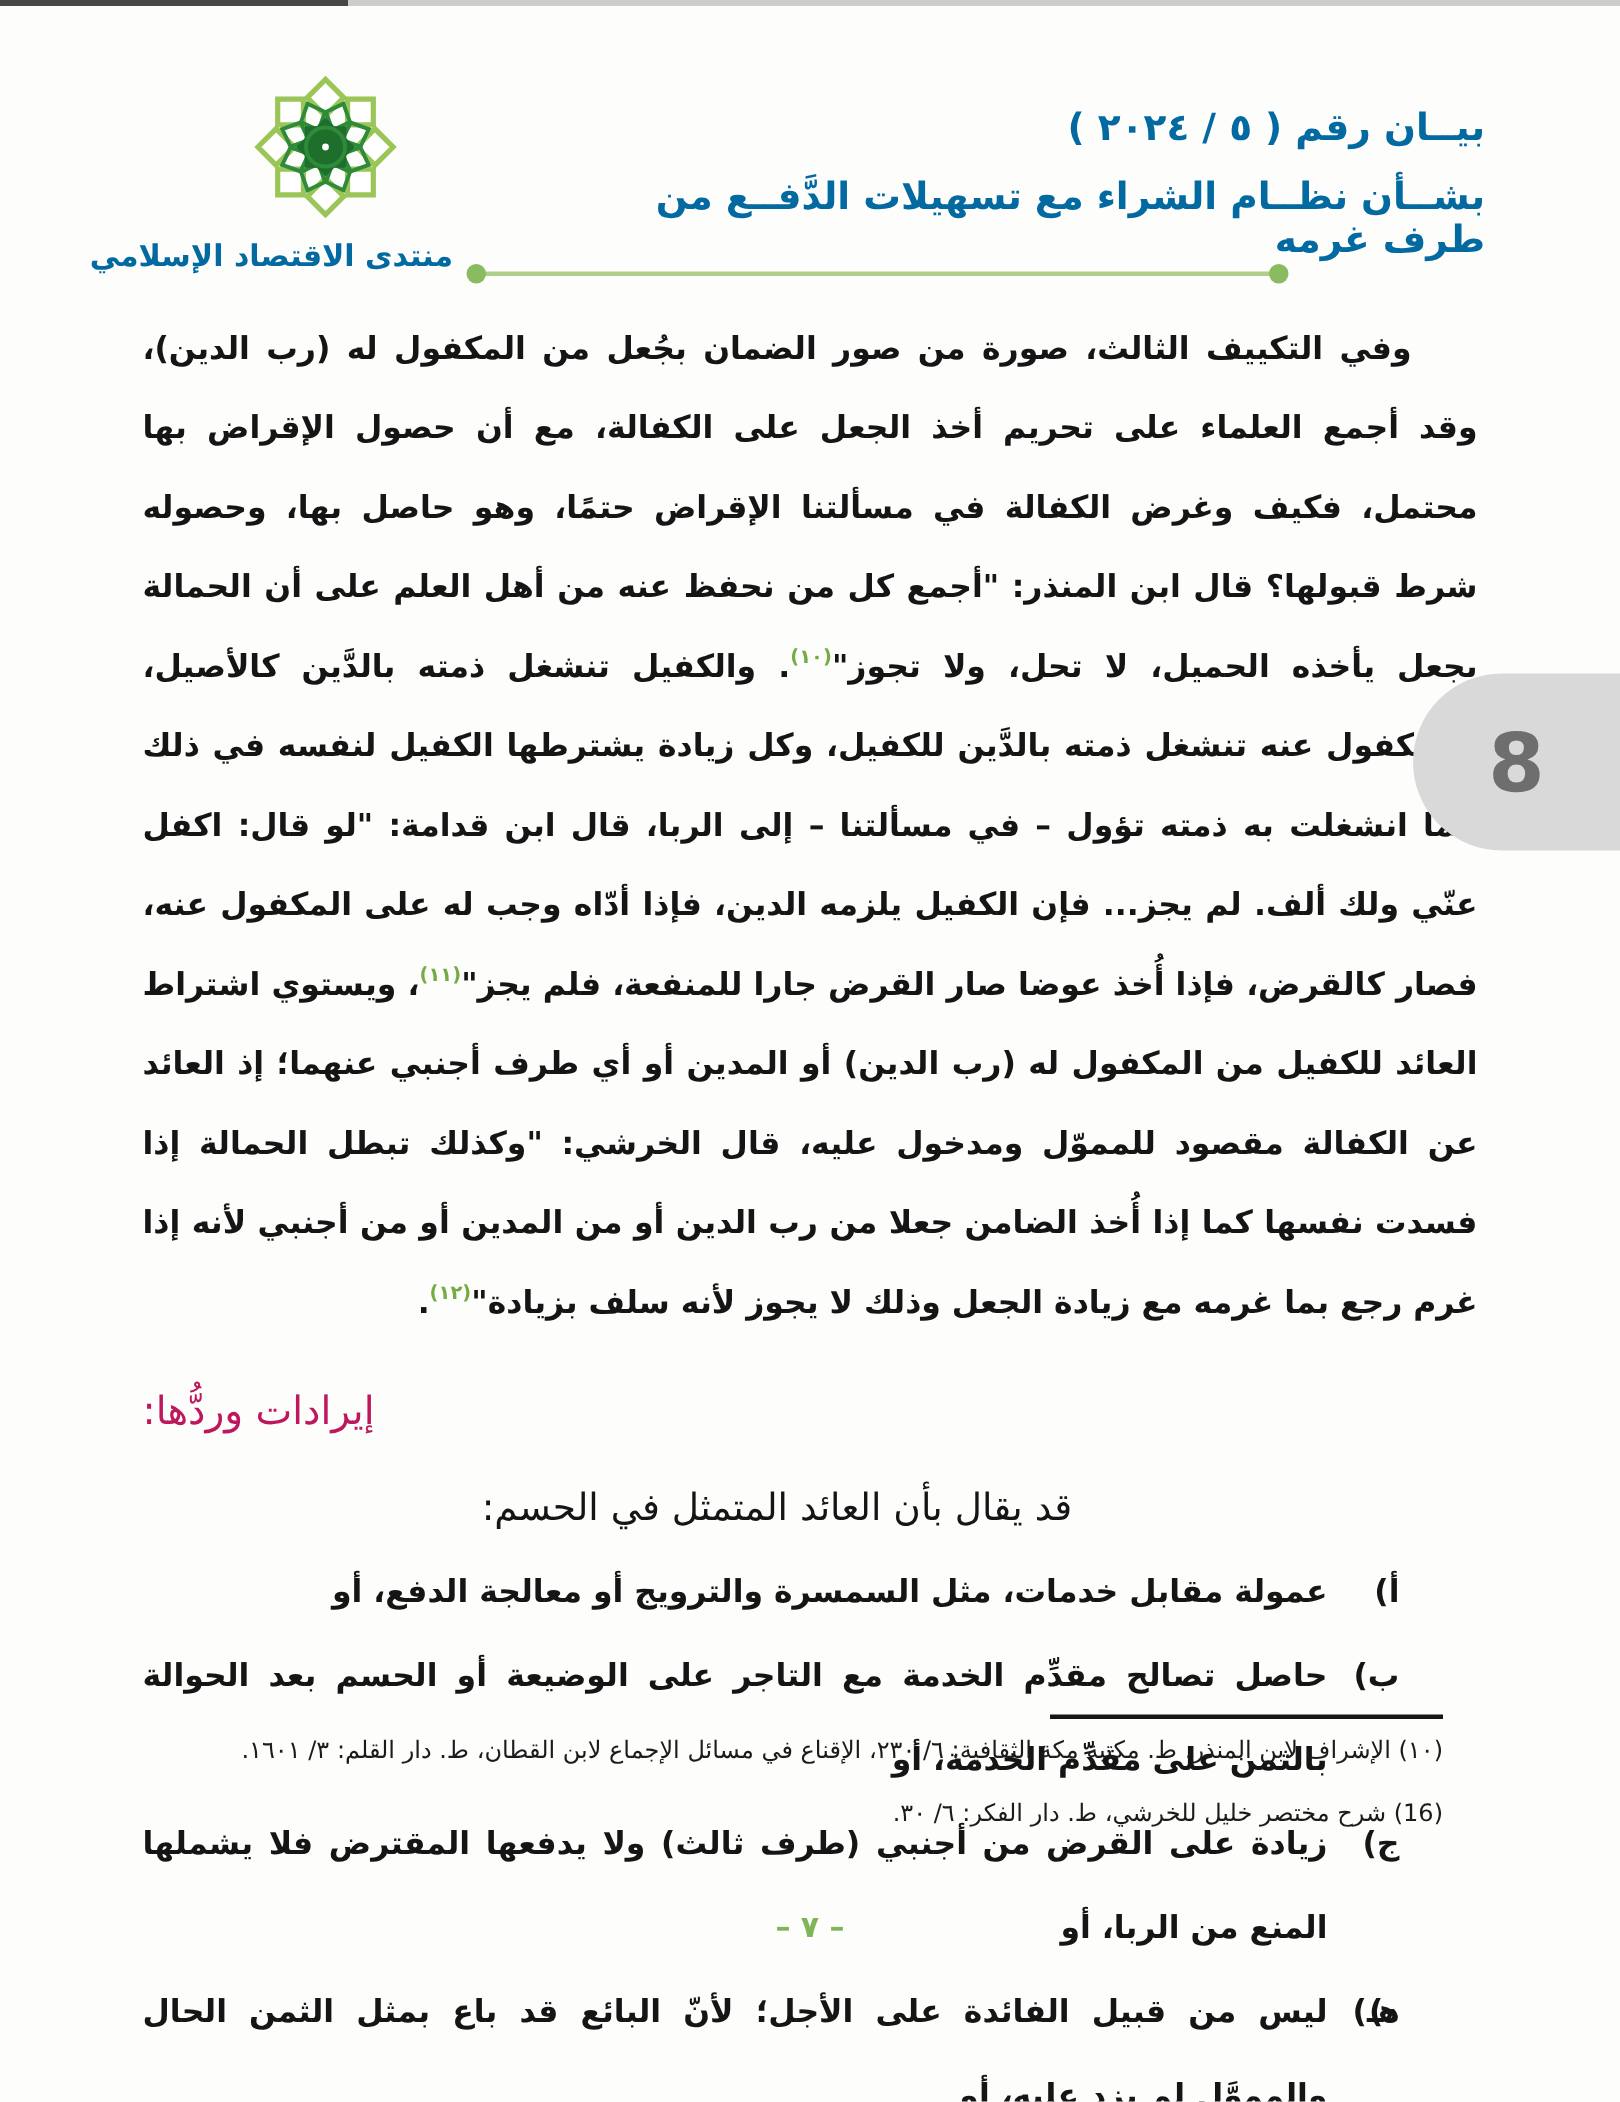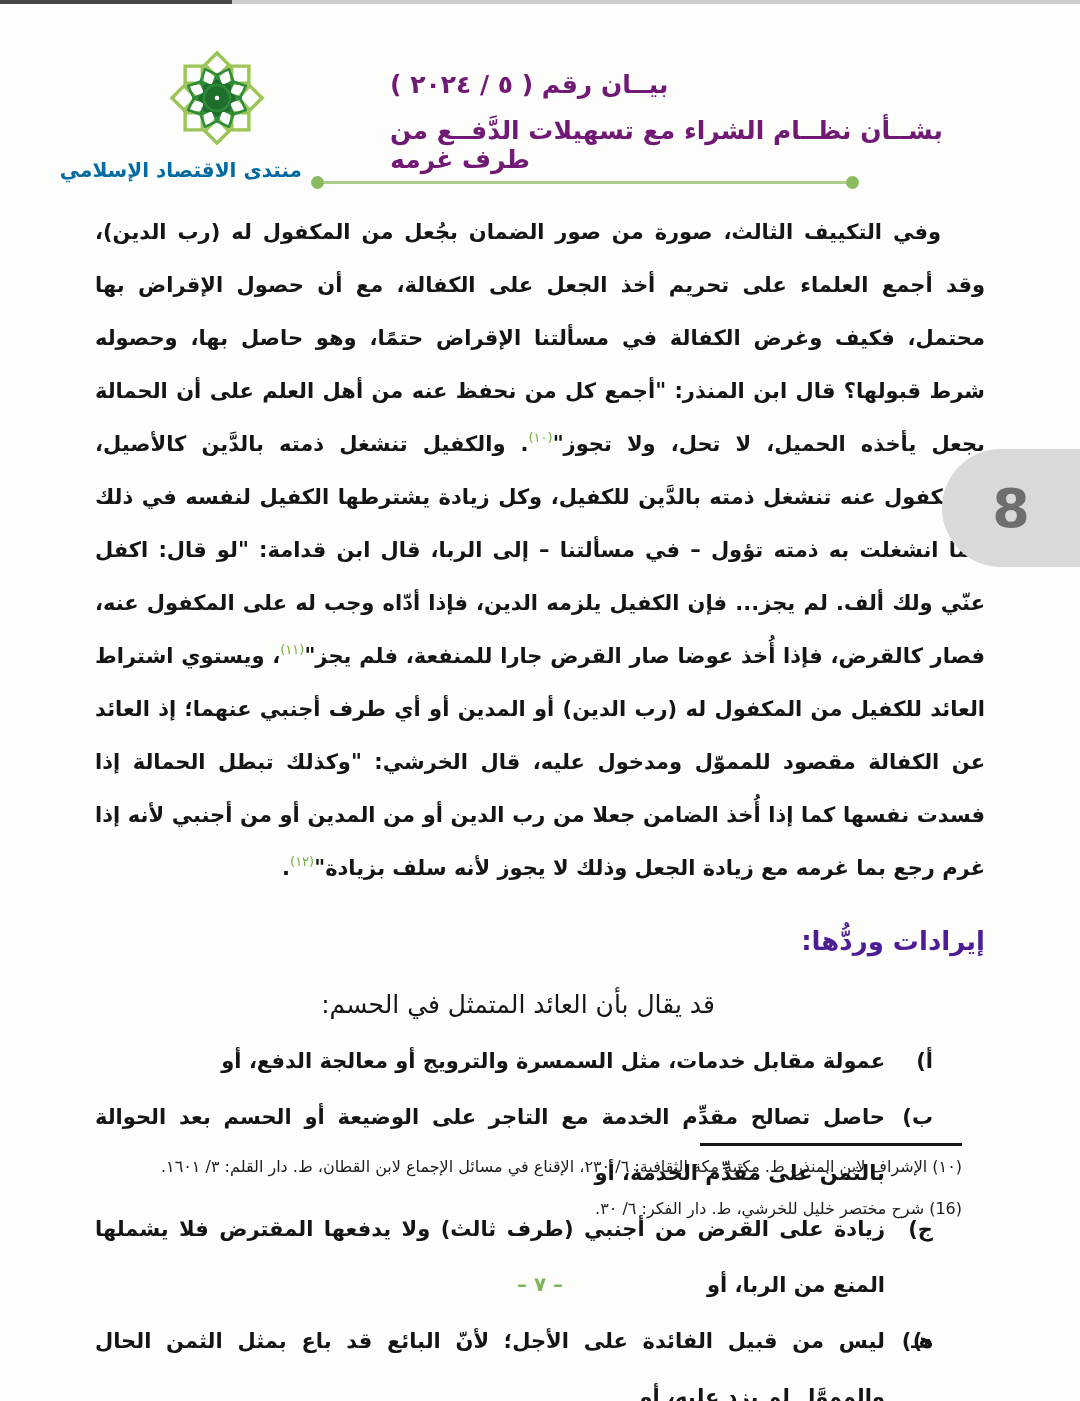--- a/index.html
+++ b/index.html
@@ -11,45 +11,45 @@
   }
   
   .edge-dark{position:absolute;top:0;left:0;width:232px;height:4px;background:#474747;}
   .edge-light{position:absolute;top:0;left:232px;width:848px;height:4px;background:#cdcdcd;}
 
   
   .logo-wrap{position:absolute;top:46px;left:132px;width:170px;text-align:center;direction:rtl;}
   .logo-wrap svg{display:block;margin:0 auto;}
   .logo-caption{margin-top:8px;font-size:20px;font-weight:bold;color:#0369a1;white-space:nowrap;}
 
-  .titles{position:absolute;top:70px;left:390px;width:600px;text-align:left;color:#701a75;font-weight:bold;direction:rtl;}
+  .titles{position:absolute;top:70px;left:390px;width:600px;text-align:right;color:#0369a1;font-weight:bold;direction:rtl;}
   .title-1{font-size:25px;letter-spacing:1px;}
   .title-2{font-size:25px;margin-top:17px;letter-spacing:0.5px;}
 
   .header-rule{position:absolute;top:181px;left:318px;width:534px;height:3px;background:#aecf8b;}
   .rule-dot{position:absolute;top:176px;width:13px;height:13px;border-radius:50%;background:#8abb60;}
   .rule-dot.left{left:311px;}
   .rule-dot.right{left:846px;}
 
   
   .main-col{
     position:absolute;top:206px;left:95px;width:890px;
     direction:rtl;text-align:justify;color:#151515;
   }
   .para{
     margin:0;font-size:21px;font-weight:bold;line-height:53px;
     text-indent:44px;
   }
   .fn-marker{
-    color:#74ac44;font-size:13px;font-weight:normal;
+    color:#74ac44;font-size:13px;font-weight:bold;
     position:relative;top:-9px;line-height:0;
   }
   .section-heading{
-    margin:26px 0 0 0;color:#4c1d95;font-size:26px;font-weight:bold;line-height:40px;
-    text-align:right;
+    margin:26px 0 0 0;color:#be185d;font-size:26px;font-weight:normal;line-height:40px;
+    text-align:left;
   }
   .list-intro{
     margin:20px 0 0 0;font-size:25px;font-weight:normal;line-height:48px;text-indent:44px;text-align:center;
   }
   .obj-list{margin-top:4px;}
   .list-item{
     position:relative;padding-right:100px;font-size:21px;font-weight:bold;line-height:56px;
     text-align:justify;
   }
   .list-marker{

